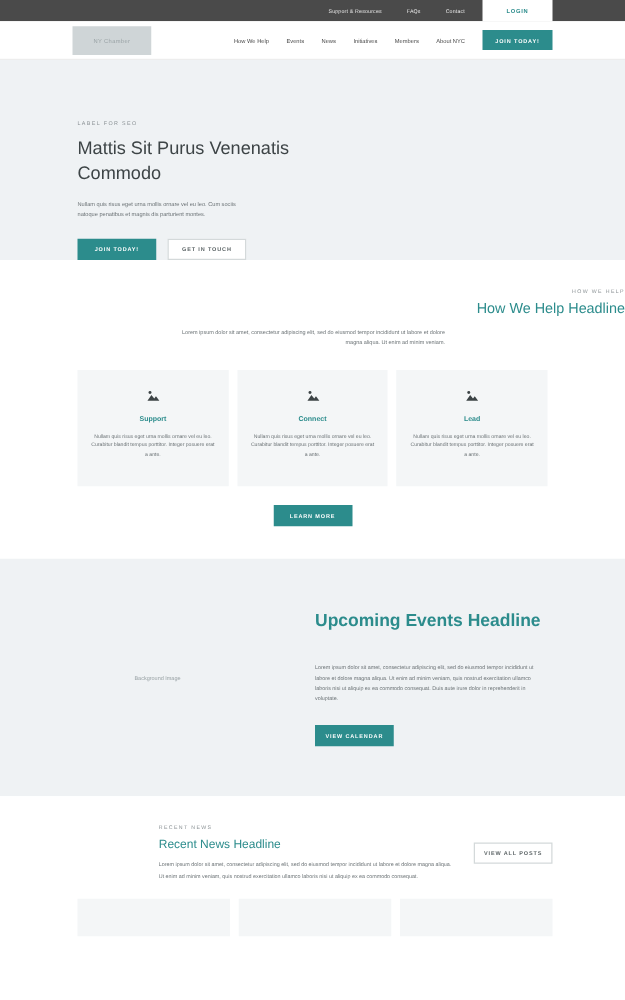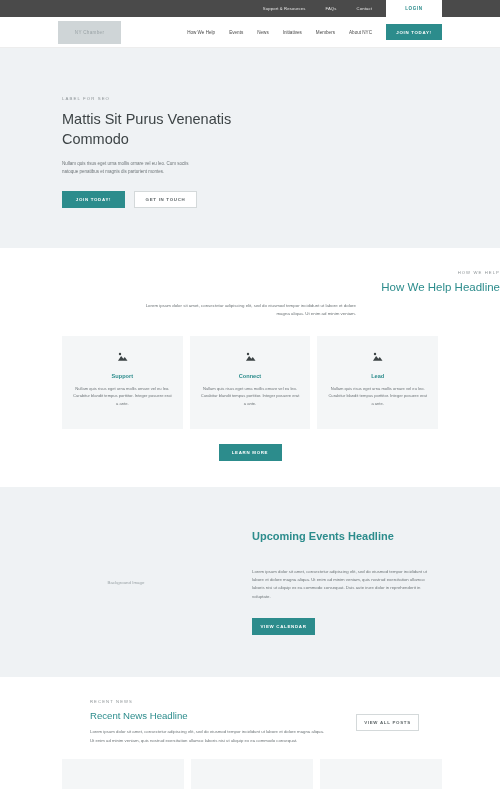--- a/index.html
+++ b/index.html
@@ -106,21 +106,21 @@
     border: 1px solid #d4d9da;
     font-size: 4.4px;
     letter-spacing: 0.7px;
     font-weight: bold;
   }
   .header .btn-teal { width: 56px; height: 16px; }
 
   
   .hero {
     background: #eff2f4;
-    height: 200px;
+    height: 160px;
     padding: 48px 58px 5px 62px;
   }
   .eyebrow {
     font-size: 4.3px;
     letter-spacing: 1.1px;
     color: #8b9295;
     text-transform: uppercase;
     margin-bottom: 9px;
   }
   .hero-title {
@@ -212,43 +212,43 @@
     display: flex;
     align-items: center;
     justify-content: center;
   }
   .events-media span {
     font-size: 4.4px;
     color: #9aa3a6;
   }
   .events-copy { flex: 1; padding-right: 4px; }
   .events-title {
-    font-size: 11px;
+    font-size: 14px;
     color: #2c8c8c;
     font-weight: bold;
     margin-bottom: 26px;
   }
   .events-body {
     font-size: 4.3px;
     line-height: 1.95;
     color: #6d7477;
     margin-bottom: 13px;
   }
   .events-copy .btn { width: 63px; height: 17px; }
 
   
   .news {
     background: #ffffff;
     padding: 22px 58px 0 90px;
   }
   .news-head {
     display: flex;
     align-items: flex-start;
-    justify-content: flex-start;
-    gap: 30px;
+    justify-content: flex-end;
+    gap: 16px;
   }
   .news-title {
     font-size: 9.6px;
     color: #2c8c8c;
     font-weight: normal;
     margin-bottom: 7px;
   }
   .news-body {
     font-size: 4.3px;
     line-height: 1.9;

